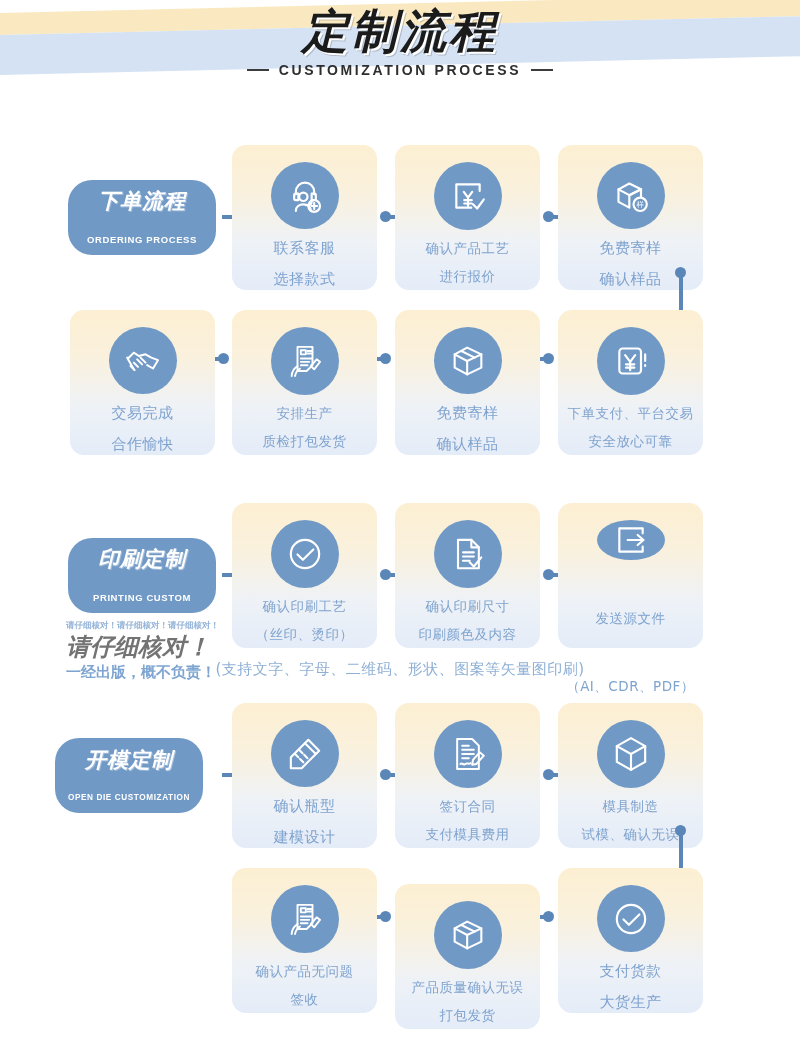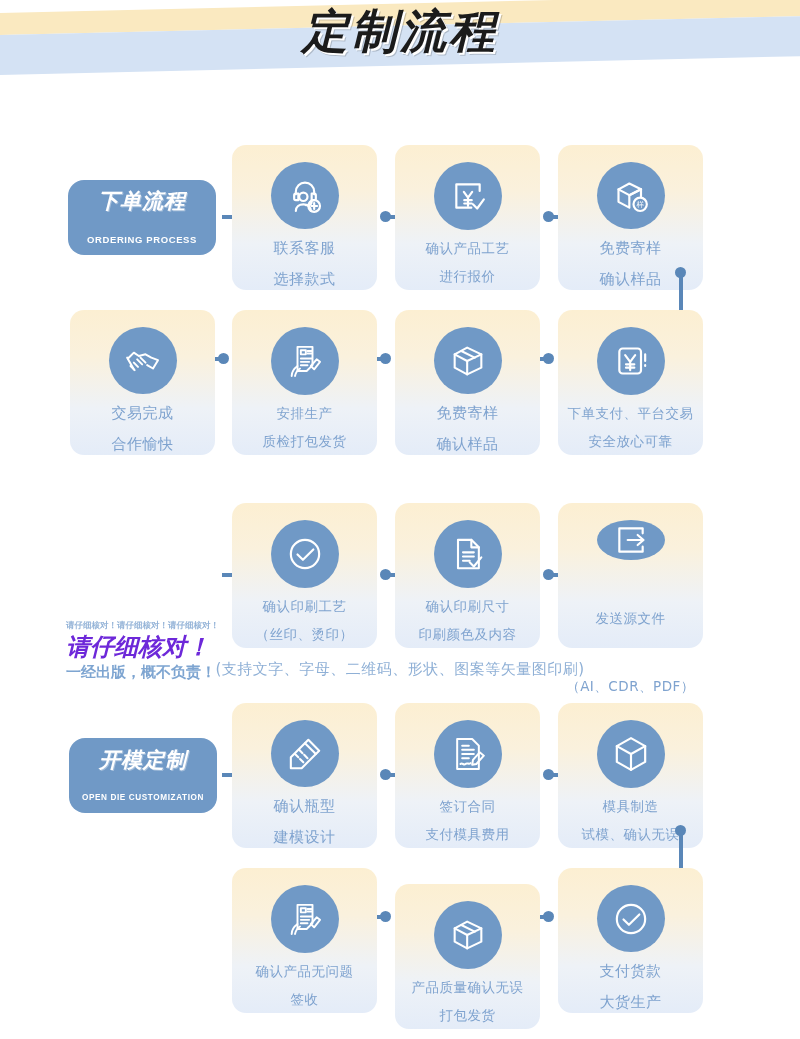--- a/index.html
+++ b/index.html
@@ -52,21 +52,21 @@
   }
   .card .ico svg{width:40px;height:40px;display:block;}
   .card .cap{
     margin-top:9px;text-align:center;color:#7fa3cf;
     font-size:15px;line-height:1.42;letter-spacing:.5px;
     font-family:"DejaVu Sans",sans-serif;
   }
   .card .cap.small{font-size:13.5px;}
 
   .seclabel{
-    position:absolute;width:148px;height:75px;border-radius:16px;
+    position:absolute;width:148px;height:75px;border-radius:24px;
     background:#7099c6;display:flex;flex-direction:column;
     align-items:center;justify-content:center;color:#ffffff;
   }
   .seclabel .cn{
     font-size:21px;font-weight:bold;font-style:italic;letter-spacing:1px;
     font-family:"DejaVu Sans",sans-serif;line-height:1.1;
     text-shadow:1px 1px 0 rgba(255,255,255,.35);
   }
   .seclabel .en{
     font-size:9.5px;font-weight:bold;letter-spacing:.6px;margin-top:20px;
@@ -91,41 +91,46 @@
   }
 
   
   .warn{position:absolute;left:66px;top:620px;width:170px;color:#8fb0d6;}
   .warn .tiny{
     font-size:8.5px;font-weight:bold;letter-spacing:0px;white-space:nowrap;
     font-family:"DejaVu Sans",sans-serif;color:#95b4d8;
   }
   .warn .big{
     font-size:24px;font-weight:bold;font-style:italic;letter-spacing:0px;
-    font-family:"DejaVu Sans",sans-serif;color:#6d28d9;line-height:1.15;margin-top:2px;
+    font-family:"DejaVu Sans",sans-serif;color:#737373;line-height:1.15;margin-top:2px;
     white-space:nowrap;
   }
   .warn .mid{
     font-size:15px;font-weight:bold;font-family:"DejaVu Sans",sans-serif;
     color:#7ea5d1;line-height:1.2;margin-top:1px;white-space:nowrap;
   }
   .note{
     position:absolute;left:0;top:660px;width:800px;text-align:center;
     color:#8fb0d6;font-size:15px;font-family:"DejaVu Sans",sans-serif;letter-spacing:.5px;
   }
 </style>
 </head>
 <body>
 
 <div class="page">
 
   <div class="header">
     <div class="band band-yellow"></div>
     <div class="band band-blue"></div>
     <div class="header-title">定制流程</div>
+    <div class="header-sub-wrap">
+      <span class="rule"></span>
+      <span class="header-sub">CUSTOMIZATION PROCESS</span>
+      <span class="rule"></span>
+    </div>
   </div>
 
   <div class="seclabel" style="left:68px;top:180px;">
     <div class="cn">下单流程</div>
     <div class="en">ORDERING PROCESS</div>
   </div>
 
   <div class="arrow-h r" style="left:222px;top:215px;width:34px;"></div>
   <div class="dot" style="left:380px;top:211px;"></div>
   <div class="arrow-h r" style="left:389px;top:215px;width:42px;"></div>
@@ -231,20 +236,24 @@
       <svg viewBox="0 0 48 48" fill="none" stroke="#fff" stroke-width="2.6" stroke-linecap="round" stroke-linejoin="round">
         <rect x="10" y="9" width="26" height="30" rx="4"></rect>
         <path d="M17 17l6 8 6-8M23 25v10M18 28h10M18 32h10"></path>
         <path d="M41 16v8M41 29v1"></path>
       </svg>
     </div>
     <div class="cap small">下单支付、平台交易</div>
     <div class="cap small">安全放心可靠</div>
   </div>
 
+  <div class="seclabel" style="left:68px;top:538px;">
+    <div class="cn">印刷定制</div>
+    <div class="en">PRINTING CUSTOM</div>
+  </div>
 
   <div class="warn">
     <div class="tiny">请仔细核对！请仔细核对！请仔细核对！</div>
     <div class="big">请仔细核对！</div>
     <div class="mid">一经出版，概不负责！</div>
   </div>
 
   <div class="arrow-h r" style="left:222px;top:573px;width:34px;"></div>
   <div class="dot" style="left:380px;top:569px;"></div>
   <div class="arrow-h r" style="left:389px;top:573px;width:42px;"></div>
@@ -281,21 +290,21 @@
         <path d="M38 16V10H10v28h28v-6"></path>
         <path d="M20 24h18M32 18l7 6-7 6"></path>
       </svg>
     </div>
     <div class="cap small">发送源文件</div>
     <div class="cap small">（AI、CDR、PDF）</div>
   </div>
 
   <div class="note">(支持文字、字母、二维码、形状、图案等矢量图印刷)</div>
 
-  <div class="seclabel" style="left:69px;top:738px;">
+  <div class="seclabel" style="left:55px;top:738px;">
     <div class="cn">开模定制</div>
     <div class="en" style="font-size:8.2px;">OPEN DIE CUSTOMIZATION</div>
   </div>
 
   <div class="arrow-h r" style="left:222px;top:773px;width:34px;"></div>
   <div class="dot" style="left:380px;top:769px;"></div>
   <div class="arrow-h r" style="left:389px;top:773px;width:42px;"></div>
   <div class="dot" style="left:543px;top:769px;"></div>
   <div class="arrow-h r" style="left:552px;top:773px;width:42px;"></div>
 

